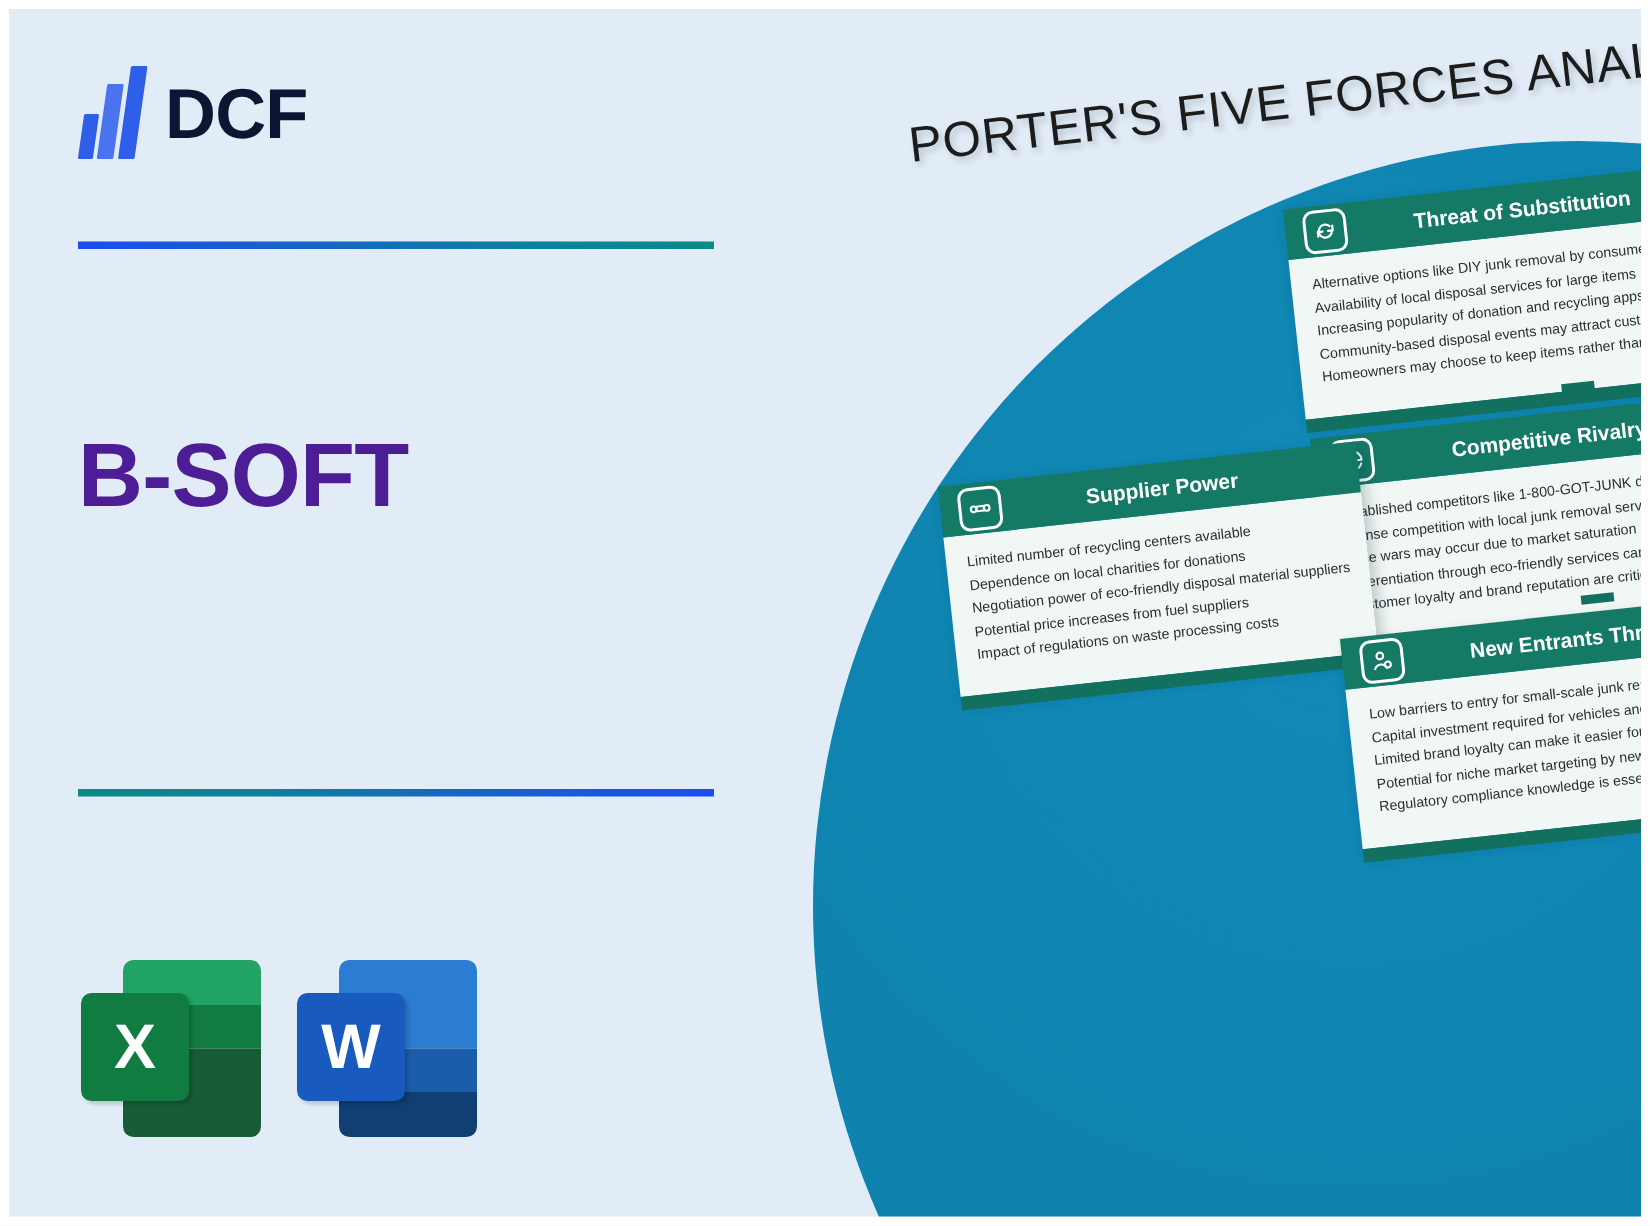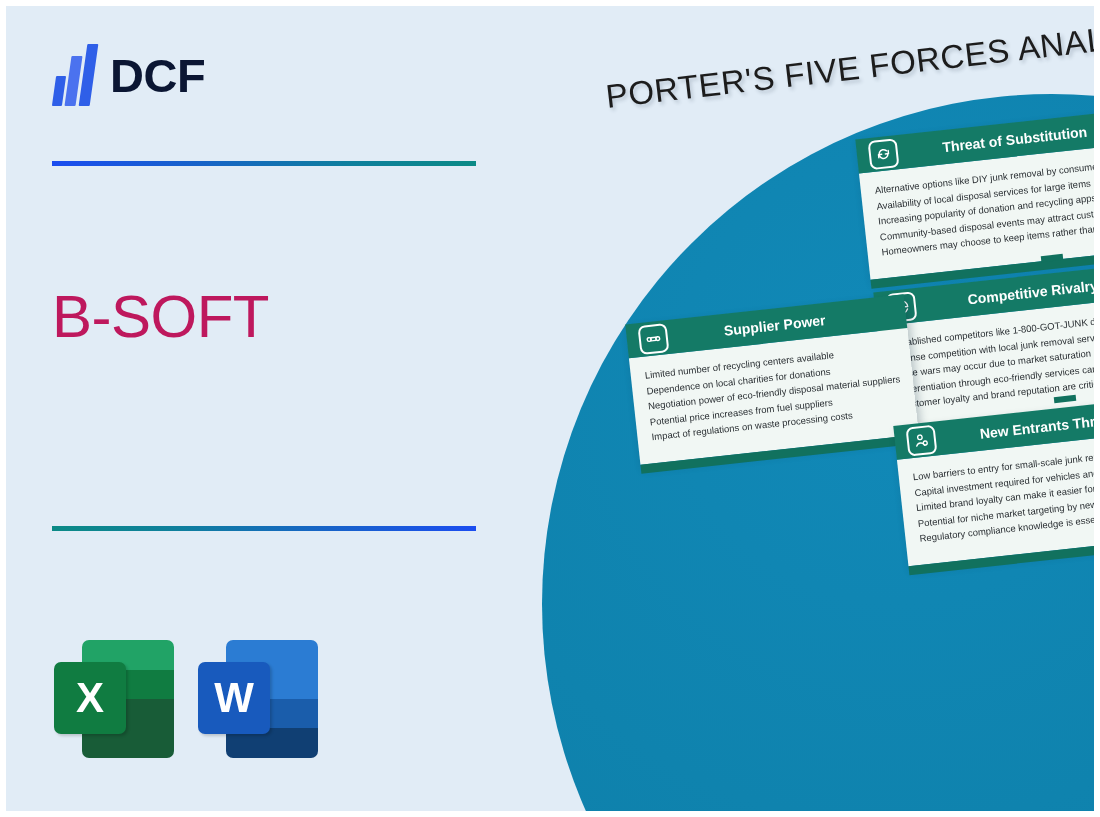--- a/index.html
+++ b/index.html
@@ -73,22 +73,22 @@
     height: 5px;
   }
   .rule-top    { top: 155px; background: linear-gradient(90deg, #1b4df0 0%, #1763c8 35%, #0e7f9d 70%, #0b8a86 100%); }
   .rule-bottom { top: 520px; background: linear-gradient(90deg, #0b8a86 0%, #0e7f9d 30%, #1763c8 65%, #1b4df0 100%); }
 
   .company-title {
     position: absolute;
     left: 46px;
     top: 277px;
     font-size: 60px;
-    font-weight: 400;
-    color: #be185d;
+    font-weight: 700;
+    color: #4c1d95;
     line-height: 1.14;
     letter-spacing: -0.5px;
   }
   .company-title .line { display: block; white-space: nowrap; }
 
   
   .office-icons {
     position: absolute;
     left: 48px;
     top: 630px;

